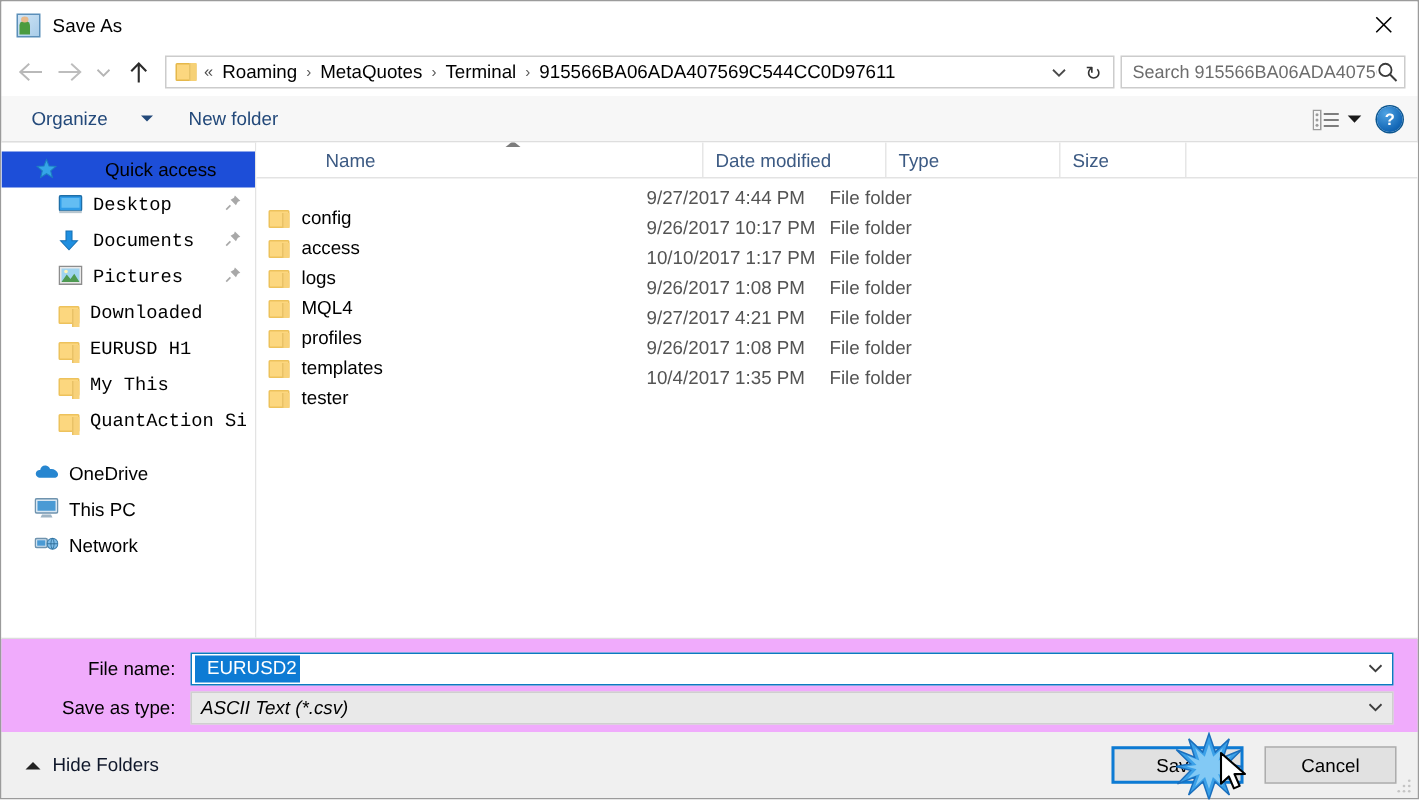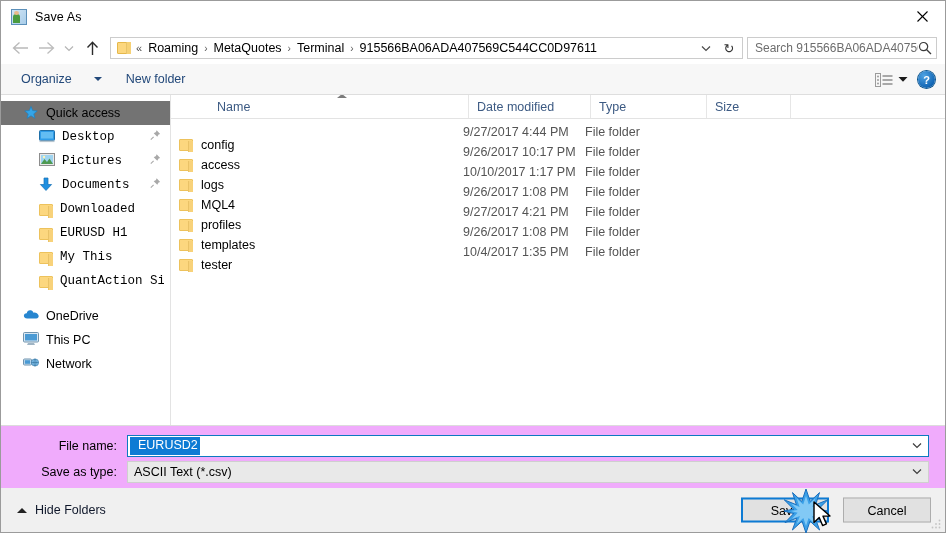--- a/index.html
+++ b/index.html
@@ -179,21 +179,21 @@
   .nav-item {
     height: 24px;
     display: flex; align-items: center;
     padding-left: 22px; padding-right: 6px;
     font-size: 12.5px; color: #000;
     cursor: default; position: relative;
     white-space: nowrap;
   }
   .nav-item.root { padding-left: 22px; }
   .nav-item.child { padding-left: 38px; font-family: Liberation Mono, monospace; }
-  .nav-item.selected { background: #737373; }
+  .nav-item.selected { background: #1d4ed8; gap: 24px; }
   .nav-ico { width: 16px; height: 16px; margin-right: 7px; flex: none; position: relative; }
   .nav-label { overflow: hidden; text-overflow: clip; }
   .pin {
     position: absolute; right: 9px; top: 50%;
     transform: translateY(-50%);
     opacity: .85;
   }
   .nav-gap { height: 11px; }
 
   
@@ -238,23 +238,23 @@
   }
   .rows { flex: 1; overflow: hidden; padding-top: 3px; }
   .row {
     height: 20px; display: flex; align-items: center;
     font-size: 12.5px; color: #000;
     cursor: default; white-space: nowrap;
   }
   .cell { overflow: hidden; }
   .cell.n {
     width: 260px; padding-left: 8px;
-    display: flex; align-items: center; gap: 8px; margin-top: 26px;
-  }
-  .cell.d { width: 122px; color: #545454; margin-left: 32px; }
+    display: flex; align-items: flex-end; gap: 8px; margin-top: 26px;
+  }
+  .cell.d { width: 122px; color: #545454; }
   .cell.t { width: 116px; color: #545454; }
   .cell.s { width: 84px; color: #545454; }
   .rowfolder {
     width: 14px; height: 12px; flex: none; position: relative;
     background: #fcd77f; border: 1px solid #edc25c; border-radius: 1px;
   }
   .rowfolder::after {
     content: ""; position: absolute; right: -1px; top: 1px;
     width: 4px; height: 12px;
     background: #f8d27a; border-left: 1px solid #e9c267;
@@ -291,21 +291,21 @@
     position: absolute; right: 3px; top: 0; height: 20px;
     display: flex; align-items: center; justify-content: center;
     width: 16px; cursor: default;
   }
   .typefield {
     flex: 1; height: 22px;
     border: 1px solid #cfcfcf;
     background: #e9e9e9;
     display: flex; align-items: center;
     position: relative; padding: 0 6px;
-    font-size: 12.5px; color: #000;
+    font-size: 12.5px; color: #000; font-style: italic;
   }
 
   
   .footer {
     height: 44px; min-height: 44px;
     background: #f0f0f0;
     display: flex; align-items: center;
     padding: 0 14px 0 12px;
     position: relative;
   }
@@ -479,43 +479,43 @@
         <span class="pin">
           <svg width="11" height="11" viewBox="0 0 11 11">
             <path d="M6.6 0.8 L10.2 4.4 L8.6 5 L7.3 7.3 L3.7 3.7 L6 2.4 Z" fill="#9a9a9a"></path>
             <line x1="3.6" y1="7.4" x2="0.8" y2="10.2" stroke="#9a9a9a" stroke-width="1.1"></line>
           </svg>
         </span>
       </div>
 
       <div class="nav-item child">
         <span class="nav-ico">
+          <svg width="14" height="15" viewBox="0 0 14 15">
+            <path d="M5 1 H9 V7.5 H12.6 L7 13.5 L1.4 7.5 H5 Z" fill="#1f8fe0" stroke="#1470b5" stroke-width=".7"></path>
+          </svg>
+        </span>
+        <span class="nav-label">Documents</span>
+        <span class="pin">
+          <svg width="11" height="11" viewBox="0 0 11 11">
+            <path d="M6.6 0.8 L10.2 4.4 L8.6 5 L7.3 7.3 L3.7 3.7 L6 2.4 Z" fill="#9a9a9a"></path>
+            <line x1="3.6" y1="7.4" x2="0.8" y2="10.2" stroke="#9a9a9a" stroke-width="1.1"></line>
+          </svg>
+        </span>
+      </div>
+
+      <div class="nav-item child">
+        <span class="nav-ico">
           <svg width="16" height="13" viewBox="0 0 16 13">
             <rect x="0.5" y="0.5" width="15" height="12" fill="#e8e8e8" stroke="#8d8d8d"></rect>
             <rect x="2" y="2" width="12" height="9" fill="#9fd4f0"></rect>
             <path d="M2 11 L5.5 6 L8 9 L10.5 5.5 L14 11 Z" fill="#4e9a52"></path>
             <circle cx="5" cy="4" r="1.2" fill="#fdf3b8"></circle>
           </svg>
         </span>
         <span class="nav-label">Pictures</span>
-        <span class="pin">
-          <svg width="11" height="11" viewBox="0 0 11 11">
-            <path d="M6.6 0.8 L10.2 4.4 L8.6 5 L7.3 7.3 L3.7 3.7 L6 2.4 Z" fill="#9a9a9a"></path>
-            <line x1="3.6" y1="7.4" x2="0.8" y2="10.2" stroke="#9a9a9a" stroke-width="1.1"></line>
-          </svg>
-        </span>
-      </div>
-
-      <div class="nav-item child">
-        <span class="nav-ico">
-          <svg width="14" height="15" viewBox="0 0 14 15">
-            <path d="M5 1 H9 V7.5 H12.6 L7 13.5 L1.4 7.5 H5 Z" fill="#1f8fe0" stroke="#1470b5" stroke-width=".7"></path>
-          </svg>
-        </span>
-        <span class="nav-label">Documents</span>
         <span class="pin">
           <svg width="11" height="11" viewBox="0 0 11 11">
             <path d="M6.6 0.8 L10.2 4.4 L8.6 5 L7.3 7.3 L3.7 3.7 L6 2.4 Z" fill="#9a9a9a"></path>
             <line x1="3.6" y1="7.4" x2="0.8" y2="10.2" stroke="#9a9a9a" stroke-width="1.1"></line>
           </svg>
         </span>
       </div>
 
       <div class="nav-item child">
         <span class="nav-ico ico-folder"></span>

